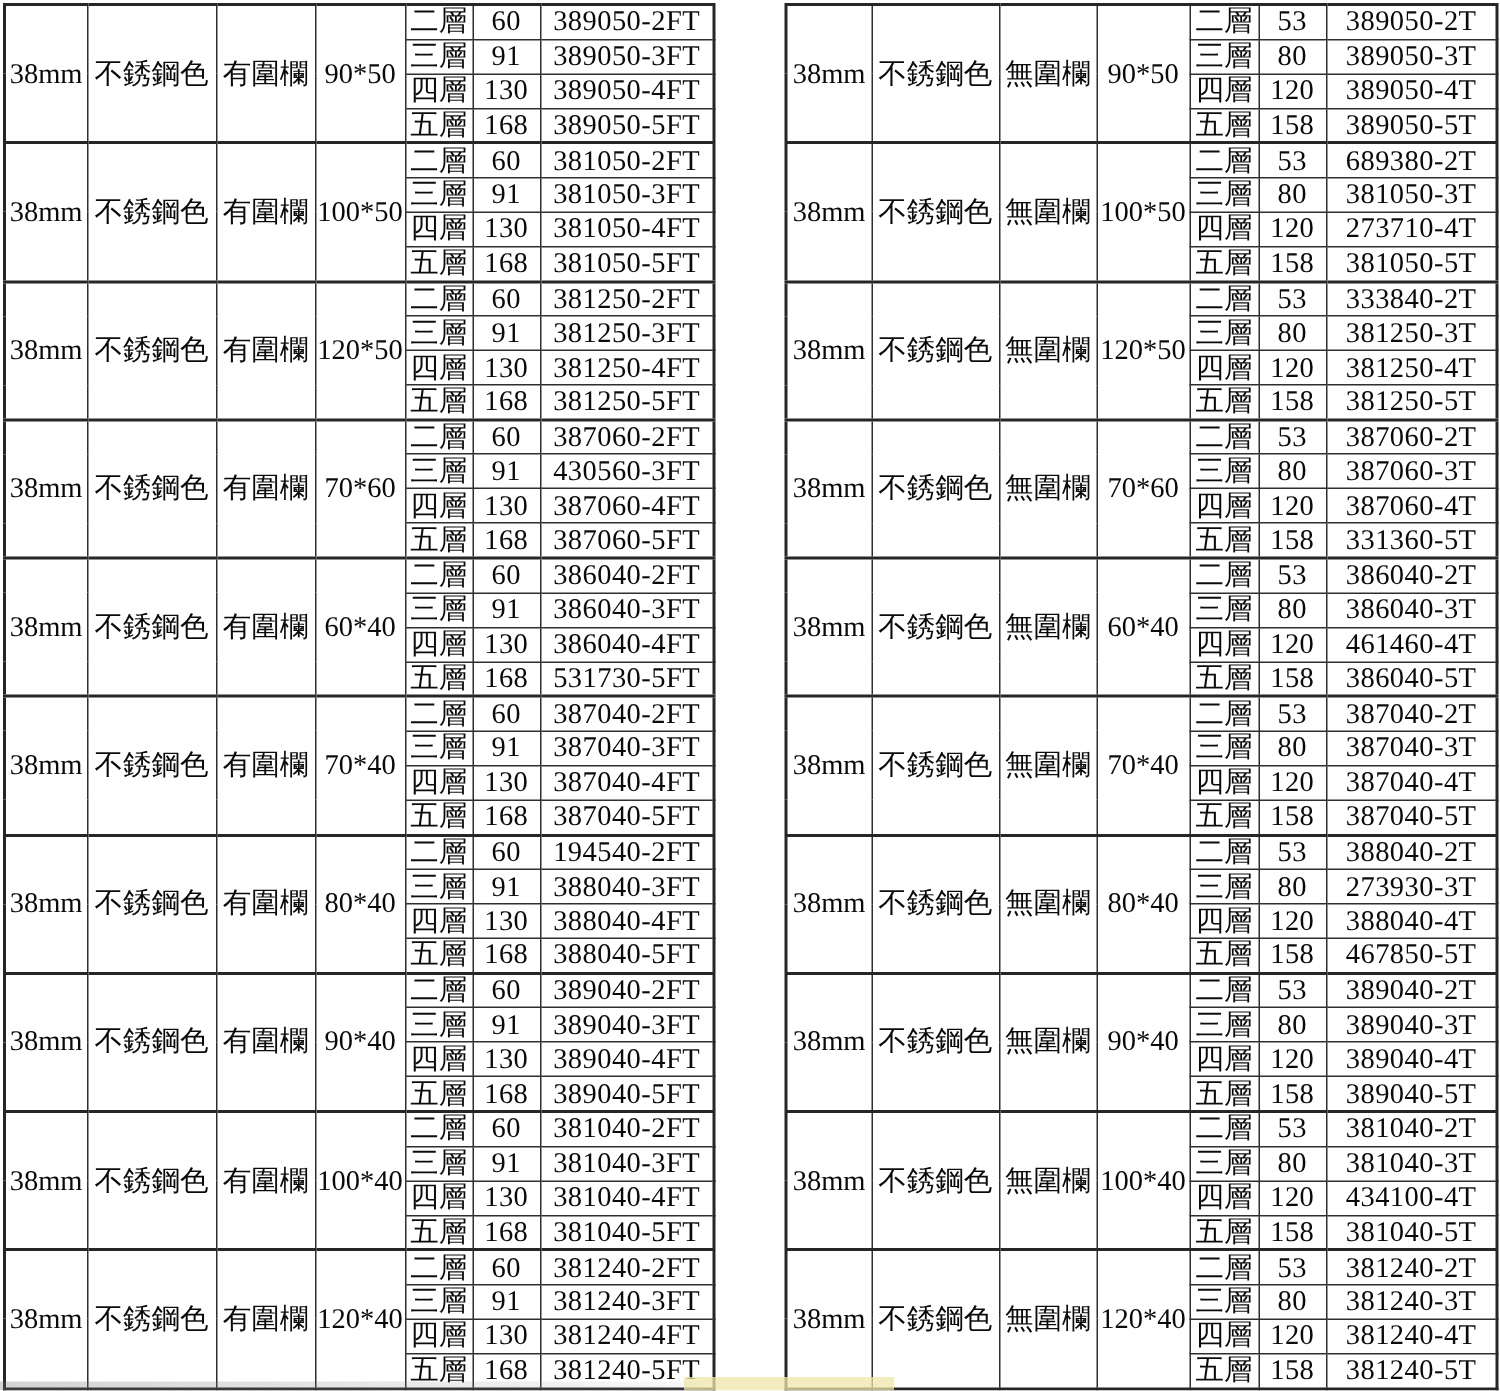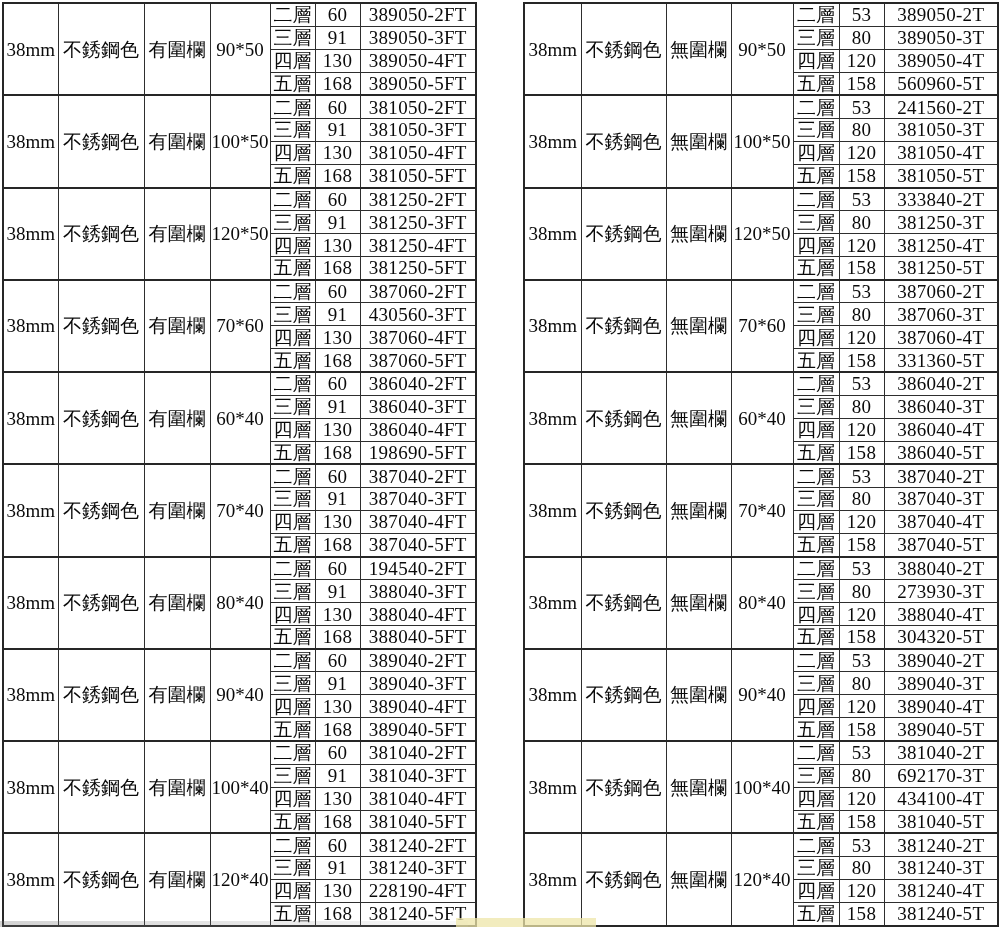--- a/index.html
+++ b/index.html
@@ -177,21 +177,21 @@
           <td class="code-cell">386040-3FT</td>
         </tr>
         <tr>
           <td class="layer-cell">四層</td>
           <td class="qty-cell">130</td>
           <td class="code-cell">386040-4FT</td>
         </tr>
         <tr>
           <td class="layer-cell">五層</td>
           <td class="qty-cell">168</td>
-          <td class="code-cell">198690-5FT</td>
+          <td class="code-cell">531730-5FT</td>
         </tr>
         <tr class="gs">
           <td rowspan="4">38mm</td>
           <td rowspan="4">不銹鋼色</td>
           <td rowspan="4">有圍欄</td>
           <td rowspan="4">70*40</td>
           <td class="layer-cell">二層</td>
           <td class="qty-cell">60</td>
           <td class="code-cell">387040-2FT</td>
         </tr>
@@ -292,21 +292,21 @@
           <td class="code-cell">381240-2FT</td>
         </tr>
         <tr>
           <td class="layer-cell">三層</td>
           <td class="qty-cell">91</td>
           <td class="code-cell">381240-3FT</td>
         </tr>
         <tr>
           <td class="layer-cell">四層</td>
           <td class="qty-cell">130</td>
-          <td class="code-cell">228190-4FT</td>
+          <td class="code-cell">381240-4FT</td>
         </tr>
         <tr>
           <td class="layer-cell">五層</td>
           <td class="qty-cell">168</td>
           <td class="code-cell">381240-5FT</td>
         </tr>
       </tbody>
   </table>
 
   <table class="spec-table" id="table-right">
@@ -335,40 +335,40 @@
           <td class="code-cell">389050-3T</td>
         </tr>
         <tr>
           <td class="layer-cell">四層</td>
           <td class="qty-cell">120</td>
           <td class="code-cell">389050-4T</td>
         </tr>
         <tr>
           <td class="layer-cell">五層</td>
           <td class="qty-cell">158</td>
-          <td class="code-cell">560960-5T</td>
+          <td class="code-cell">389050-5T</td>
         </tr>
         <tr class="gs">
           <td rowspan="4">38mm</td>
           <td rowspan="4">不銹鋼色</td>
           <td rowspan="4">無圍欄</td>
           <td rowspan="4">100*50</td>
           <td class="layer-cell">二層</td>
           <td class="qty-cell">53</td>
-          <td class="code-cell">241560-2T</td>
+          <td class="code-cell">689380-2T</td>
         </tr>
         <tr>
           <td class="layer-cell">三層</td>
           <td class="qty-cell">80</td>
           <td class="code-cell">381050-3T</td>
         </tr>
         <tr>
           <td class="layer-cell">四層</td>
           <td class="qty-cell">120</td>
-          <td class="code-cell">381050-4T</td>
+          <td class="code-cell">273710-4T</td>
         </tr>
         <tr>
           <td class="layer-cell">五層</td>
           <td class="qty-cell">158</td>
           <td class="code-cell">381050-5T</td>
         </tr>
         <tr class="gs">
           <td rowspan="4">38mm</td>
           <td rowspan="4">不銹鋼色</td>
           <td rowspan="4">無圍欄</td>
@@ -426,21 +426,21 @@
           <td class="code-cell">386040-2T</td>
         </tr>
         <tr>
           <td class="layer-cell">三層</td>
           <td class="qty-cell">80</td>
           <td class="code-cell">386040-3T</td>
         </tr>
         <tr>
           <td class="layer-cell">四層</td>
           <td class="qty-cell">120</td>
-          <td class="code-cell">386040-4T</td>
+          <td class="code-cell">461460-4T</td>
         </tr>
         <tr>
           <td class="layer-cell">五層</td>
           <td class="qty-cell">158</td>
           <td class="code-cell">386040-5T</td>
         </tr>
         <tr class="gs">
           <td rowspan="4">38mm</td>
           <td rowspan="4">不銹鋼色</td>
           <td rowspan="4">無圍欄</td>
@@ -479,21 +479,21 @@
           <td class="code-cell">273930-3T</td>
         </tr>
         <tr>
           <td class="layer-cell">四層</td>
           <td class="qty-cell">120</td>
           <td class="code-cell">388040-4T</td>
         </tr>
         <tr>
           <td class="layer-cell">五層</td>
           <td class="qty-cell">158</td>
-          <td class="code-cell">304320-5T</td>
+          <td class="code-cell">467850-5T</td>
         </tr>
         <tr class="gs">
           <td rowspan="4">38mm</td>
           <td rowspan="4">不銹鋼色</td>
           <td rowspan="4">無圍欄</td>
           <td rowspan="4">90*40</td>
           <td class="layer-cell">二層</td>
           <td class="qty-cell">53</td>
           <td class="code-cell">389040-2T</td>
         </tr>
@@ -517,21 +517,21 @@
           <td rowspan="4">不銹鋼色</td>
           <td rowspan="4">無圍欄</td>
           <td rowspan="4">100*40</td>
           <td class="layer-cell">二層</td>
           <td class="qty-cell">53</td>
           <td class="code-cell">381040-2T</td>
         </tr>
         <tr>
           <td class="layer-cell">三層</td>
           <td class="qty-cell">80</td>
-          <td class="code-cell">692170-3T</td>
+          <td class="code-cell">381040-3T</td>
         </tr>
         <tr>
           <td class="layer-cell">四層</td>
           <td class="qty-cell">120</td>
           <td class="code-cell">434100-4T</td>
         </tr>
         <tr>
           <td class="layer-cell">五層</td>
           <td class="qty-cell">158</td>
           <td class="code-cell">381040-5T</td>

